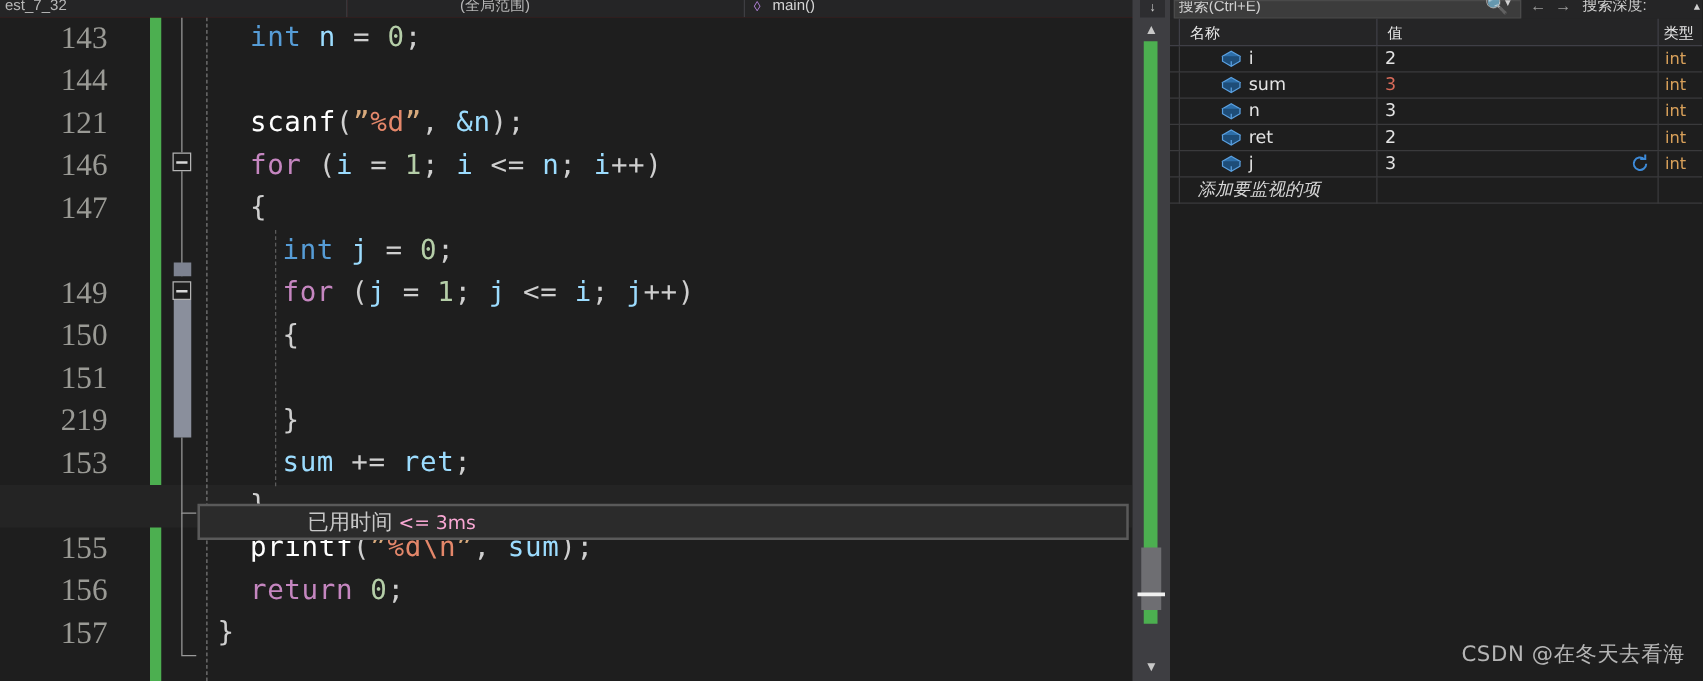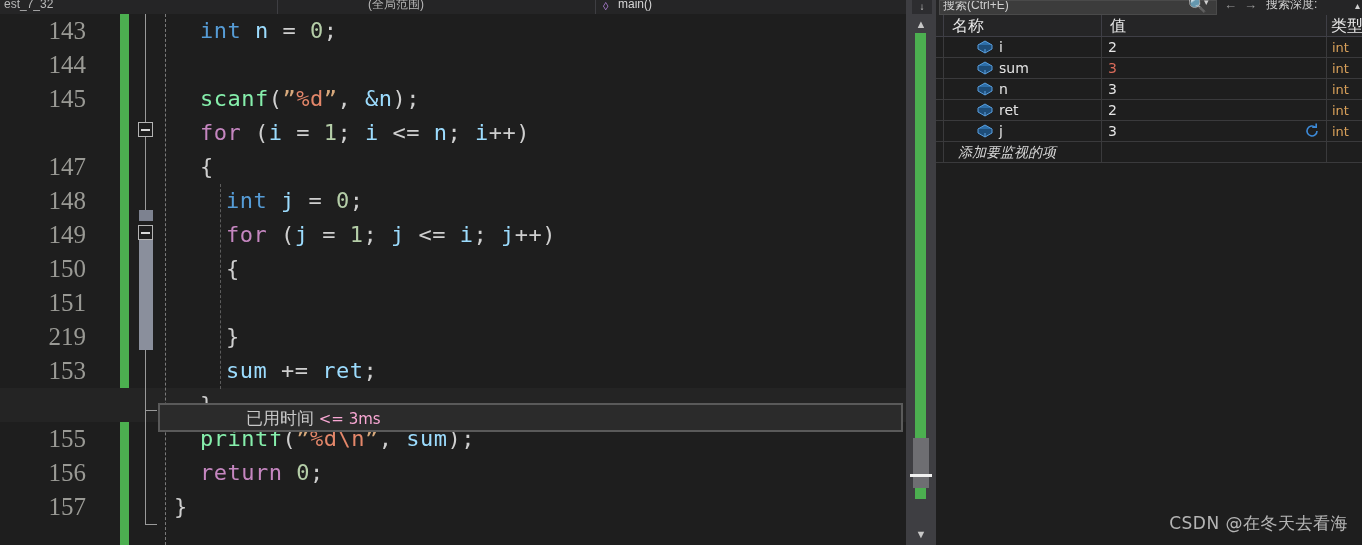--- a/index.html
+++ b/index.html
@@ -84,21 +84,21 @@
   .codetext {
     position: absolute; left: 165px; top: 0; height: 34px;
     font-family: "DejaVu Sans Mono", "Liberation Mono", monospace;
     font-size: 22px; line-height: 34px; white-space: pre;
     letter-spacing: 0.5px;
   }
   .kw   { color: #c586c0; }  
   .typ  { color: #569cd6; }  
   .var  { color: #9cdcfe; }  
   .num  { color: #b5cea8; }  
-  .fn   { color: #86efac; }  
+  .fn   { color: #ffffff; }  
   .str  { color: #d7a97c; }  
   .fmt  { color: #e4876a; }  
   .cmt  { color: #4ec94e; }  
   .pun  { color: #cfcfcf; }  
   .amp  { color: #9cdcfe; }
 
   
   .elapsedbox {
     position: absolute; left: 158px; top: 389px; width: 745px; height: 29px;
     border: 2px solid #5a5a5a; background: #2b2b2b;
@@ -173,21 +173,21 @@
   .depthcaret {
     position: absolute; right: 2px; top: 0px; color: #d0d0d0; font-size: 10px; line-height: 11px;
   }
 
   .gridhead {
     position: absolute; left: 0; top: 15px; width: 426px; height: 22px;
     background: #252526; border-bottom: 1px solid #3f3f46;
   }
   .gridhead .hc {
     position: absolute; top: 0; height: 22px;
-    color: #e8e8e8; font-size: 16px; line-height: 22px;
+    color: #e8e8e8; font-size: 12px; line-height: 22px;
     font-family: "DejaVu Sans", sans-serif;
     border-right: 1px solid #3f3f46; padding-left: 8px; white-space: nowrap;
   }
   .gridhead .hc.c1 { left: 8px;   width: 158px; }
   .gridhead .hc.c2 { left: 166px; width: 225px; }
   .gridhead .hc.c3 { left: 391px; width: 35px; border-right: none; padding-left: 4px; }
   .gridhead .corner {
     position: absolute; left: 0; top: 0; width: 8px; height: 22px;
     border-right: 1px solid #3f3f46;
   }
@@ -277,32 +277,32 @@
     <div class="changebar"></div>
     <div id="line-rows">
         <div class="linerow" style="top: 0px; padding-left: 44px;">
           <div class="lineno">143</div>
           <div class="codetext" style="left: 200px;"><span class="typ">int</span><span class="pun"> </span><span class="var">n</span><span class="pun"> = </span><span class="num">0</span><span class="pun">;</span></div>
         </div>
         <div class="linerow" style="top: 34px;">
           <div class="lineno">144</div>
         </div>
         <div class="linerow" style="top: 68px;">
-          <div class="lineno">145</div>
+          <div class="lineno">121</div>
           <div class="codetext" style="left: 200px;"><span class="fn">scanf</span><span class="pun">(</span><span class="str">”</span><span class="fmt">%d</span><span class="str">”</span><span class="pun">, </span><span class="amp">&amp;n</span><span class="pun">);</span></div>
         </div>
         <div class="linerow" style="top: 102px;">
+          <div class="lineno">146</div>
           <div class="codetext" style="left: 200px;"><span class="kw">for</span><span class="pun"> (</span><span class="var">i</span><span class="pun"> = </span><span class="num">1</span><span class="pun">; </span><span class="var">i</span><span class="pun"> &lt;= </span><span class="var">n</span><span class="pun">; </span><span class="var">i</span><span class="pun">++)</span></div>
         </div>
         <div class="linerow" style="top: 136px;">
           <div class="lineno">147</div>
           <div class="codetext" style="left: 200px;"><span class="pun">{</span></div>
         </div>
         <div class="linerow" style="top: 170px;">
-          <div class="lineno">148</div>
           <div class="codetext" style="left: 226px;"><span class="typ">int</span><span class="pun"> </span><span class="var">j</span><span class="pun"> = </span><span class="num">0</span><span class="pun">;</span></div>
         </div>
         <div class="linerow" style="top: 204px;">
           <div class="lineno">149</div>
           <div class="codetext" style="left: 226px;"><span class="kw">for</span><span class="pun"> (</span><span class="var">j</span><span class="pun"> = </span><span class="num">1</span><span class="pun">; </span><span class="var">j</span><span class="pun"> &lt;= </span><span class="var">i</span><span class="pun">; </span><span class="var">j</span><span class="pun">++)</span></div>
         </div>
         <div class="linerow" style="top: 238px;">
           <div class="lineno">150</div>
           <div class="codetext" style="left: 226px;"><span class="pun">{</span></div>
         </div>

